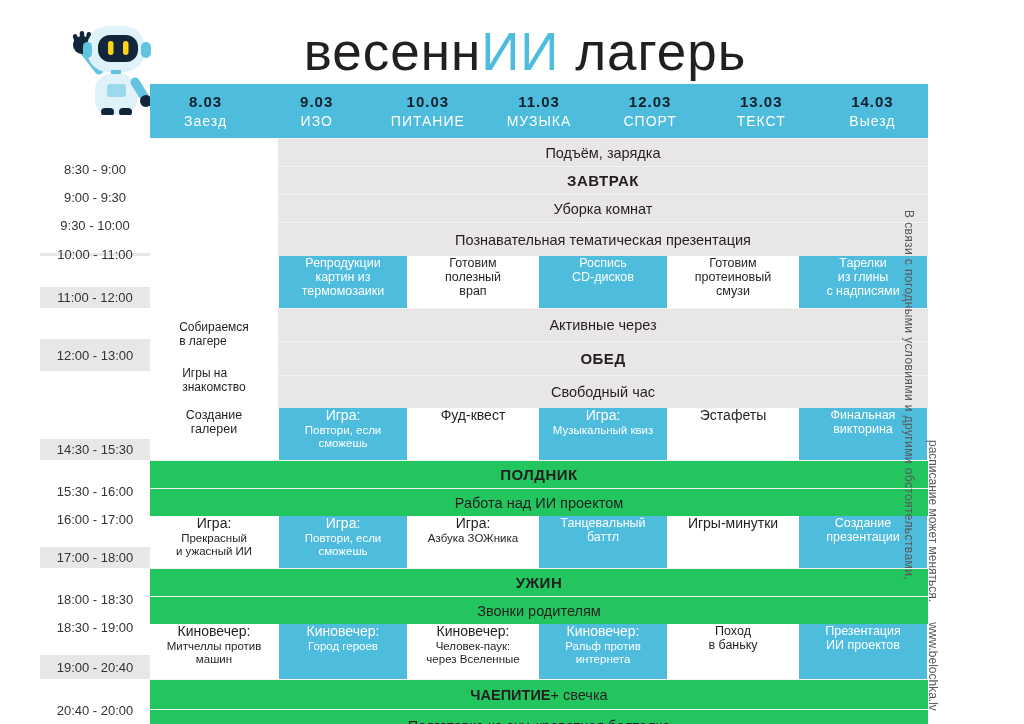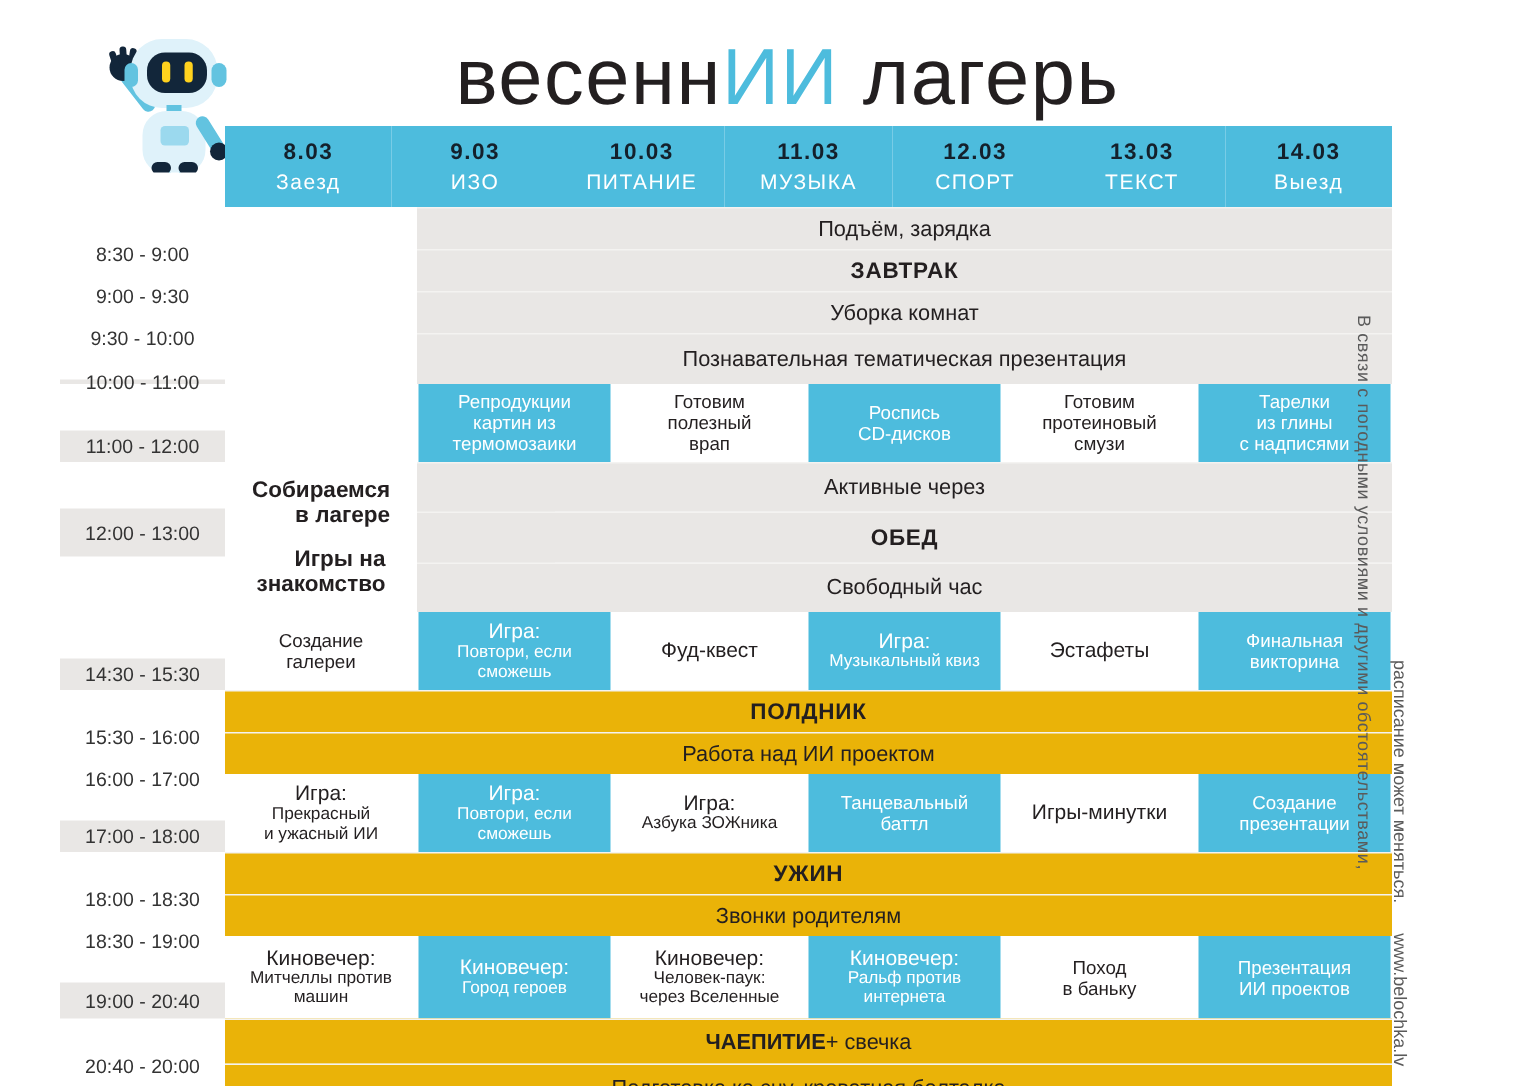--- a/index.html
+++ b/index.html
@@ -38,54 +38,53 @@
     background:#4dbcdd;
     display:flex;flex-direction:column;align-items:center;justify-content:center;
     gap:3px;
   }
   .dayhead .date{font-size:15px;font-weight:700;color:#14202b;letter-spacing:1px;}
   .dayhead .topic{font-size:14px;color:#ffffff;letter-spacing:1px;}
   
   .body{flex:1 1 0;display:flex;}
   
   .banner{
-    flex:1 1 0;background:#eab308;
+    flex:1 1 0;background:#22c55e;
     display:flex;align-items:center;justify-content:center;
     font-size:14.5px;color:#231f20;
     border-top:1px solid #f4f3f1;
   }
   .banner.bold{font-weight:700;font-size:15px;letter-spacing:.5px;}
   
   .d1blank{flex:0 0 128px;background:#ffffff;}
   .span6{
     flex:1 1 0;background:#e9e7e5;
     display:flex;align-items:center;justify-content:center;
     font-size:14.5px;border-top:1px solid #f4f3f1;
   }
   .span6.bold{font-weight:700;font-size:15px;letter-spacing:.5px;}
   
   .actrow{height:52px;}
   .cell{
     flex:1 1 0;margin:0 1px;
-    display:flex;flex-direction:column;align-items:center;justify-content:center;
+    display:flex;flex-direction:column;align-items:center;
     text-align:center;line-height:1.12;
     font-size:12.5px;
   }
   .cell.d1{flex:0 0 128px;margin:0;}
   .cell.cyan{background:#4dbcdd;color:#ffffff;}
   .cell.white{background:#ffffff;color:#231f20;}
   .cell .big{font-size:14px;}
   .cell .small{font-size:11.5px;}
   
   .d1block{
     flex:0 0 128px;background:#ffffff;
     display:flex;flex-direction:column;align-items:center;justify-content:space-around;
-    text-align:right;font-size:15px;line-height:1.15;padding:4px 2px;
+    text-align:left;font-size:12px;line-height:1.15;padding:4px 2px;
     box-sizing:border-box;
-    font-weight:bold;
   }
   
   #note{
     position:absolute;left:916px;top:210px;width:400px;height:24px;
     transform:rotate(90deg);transform-origin:0 0;
     font-size:12px;color:#5a5a5a;letter-spacing:.4px;white-space:nowrap;
   }
   #note2{
     position:absolute;left:940px;top:440px;width:200px;height:24px;
     transform:rotate(90deg);transform-origin:0 0;

